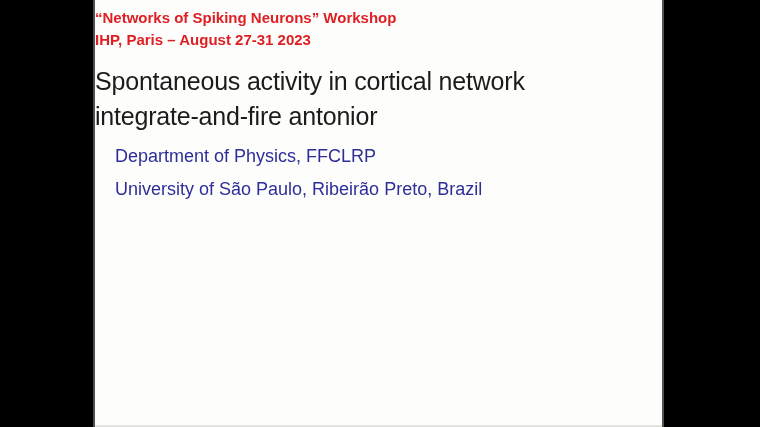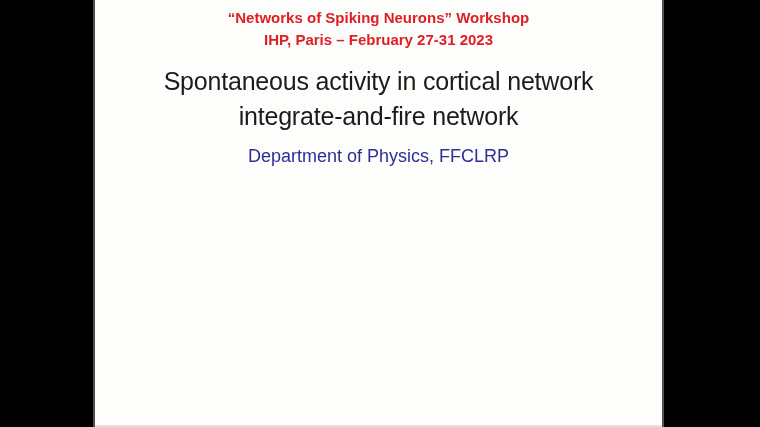--- a/index.html
+++ b/index.html
@@ -28,21 +28,21 @@
   .slide {
     position: absolute;
     left: 93px;
     top: 0;
     width: 571px;
     height: 427px;
     background: #fdfdfb;
     border-left: 2px solid #4d4d4d;
     border-right: 2px solid #555555;
     box-sizing: border-box;
-    text-align: center;
+    text-align: left;
   }
   .slide::after {
     content: "";
     position: absolute;
     left: 0; right: 0; bottom: 0;
     height: 2px;
     background: #e2e2de;
   }
   .workshop-header {
     margin-top: 7px;
@@ -63,20 +63,21 @@
     margin-top: 25px;
     font-size: 20px;
     line-height: 24px;
     color: #2e2e99;
   }
   .affiliation {
     margin-top: 11px;
     font-size: 18px;
     line-height: 22px;
     color: #2e2e99;
+    padding-left: 20px;
   }
   .email-line {
     margin-top: 27px;
     font-size: 17px;
     line-height: 20px;
     color: #222222;
     font-family: "DejaVu Sans Mono", monospace;
     letter-spacing: 1px;
   }
 </style>
@@ -84,25 +85,26 @@
 <body>
 
 <div class="stage">
   <div class="letterbox left"></div>
   <div class="letterbox right"></div>
 
   <div class="slide">
 
     <div class="workshop-header">
       <div>“Networks of Spiking Neurons” Workshop</div>
-      <div>IHP, Paris – February 27-31 2023</div>
+      <div>IHP, Paris – August 27-31 2023</div>
     </div>
 
     <div class="title-block">
       <div>Spontaneous activity in cortical network</div>
-      <div>integrate-and-fire network</div>
+      <div>integrate-and-fire antonior</div>
     </div>
 
     <div class="affiliation">Department of Physics, FFCLRP</div>
+    <div class="affiliation">University of São Paulo, Ribeirão Preto, Brazil</div>
 
 
   </div>
 </div>
 
 </body></html>

